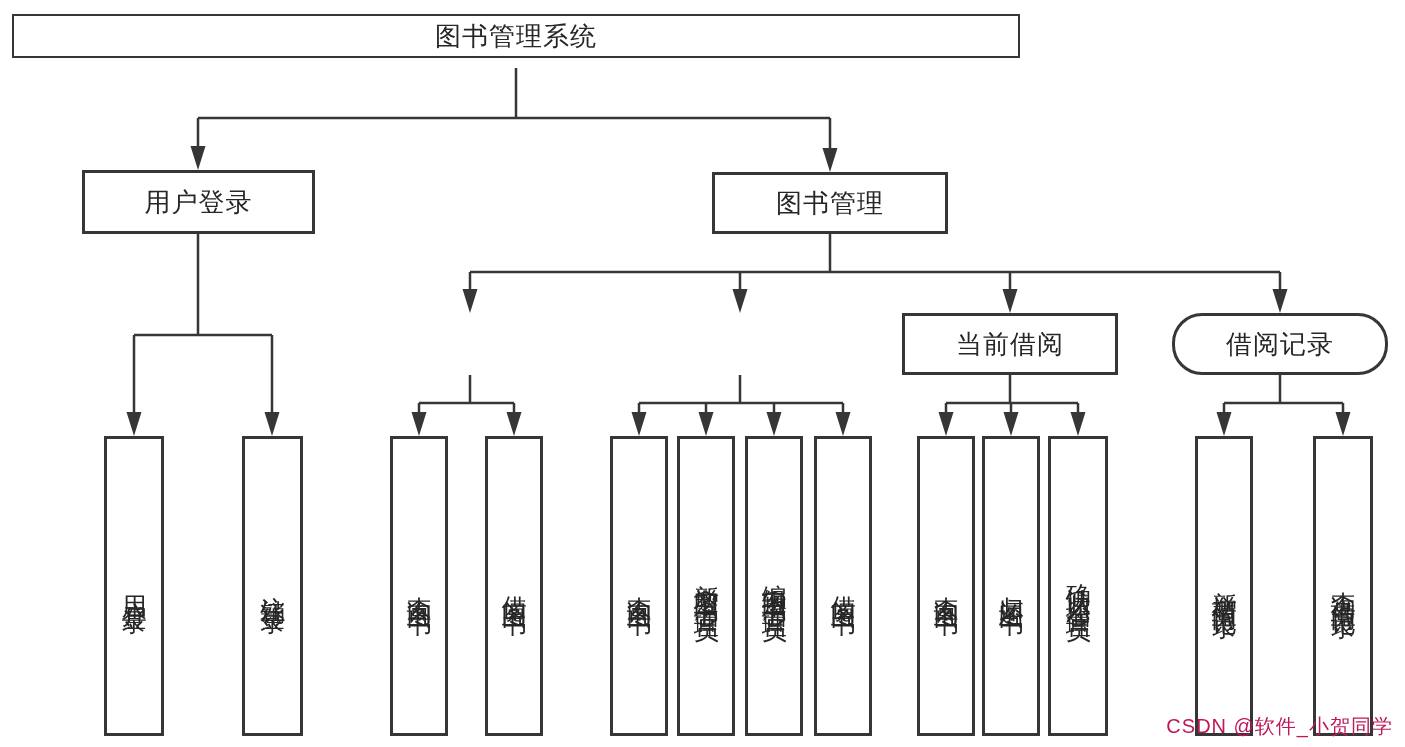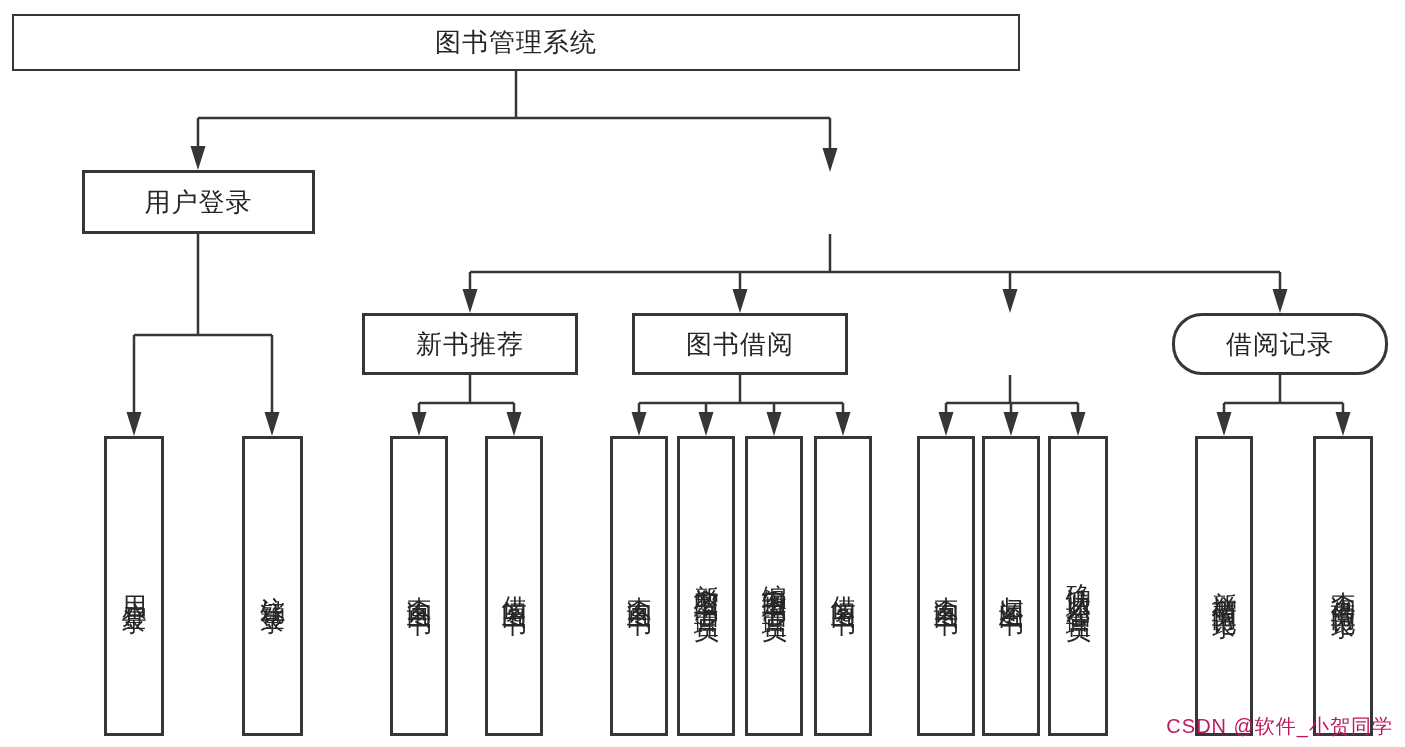--- a/index.html
+++ b/index.html
@@ -91,33 +91,33 @@
       <polygon points="766.5,412 781.5,412 774,436"></polygon>
       <polygon points="835.5,412 850.5,412 843,436"></polygon>
       <polygon points="938.5,412 953.5,412 946,436"></polygon>
       <polygon points="1003.5,412 1018.5,412 1011,436"></polygon>
       <polygon points="1070.5,412 1085.5,412 1078,436"></polygon>
       <polygon points="1216.5,412 1231.5,412 1224,436"></polygon>
       <polygon points="1335.5,412 1350.5,412 1343,436"></polygon>
     </g>
   </svg>
 
-  <div class="box root" style="left:12px; top:14px; width:1008px; height:57px;">
+  <div class="box root" style="left:12px; top:14px; width:1008px; height:44px;">
     <span class="h-label">图书管理系统</span>
   </div>
 
   <div class="box" style="left:82px; top:170px; width:233px; height:64px;">
     <span class="h-label">用户登录</span>
   </div>
+  <div class="box" style="left:712px; top:172px; width:236px; height:62px;">
+    <span class="h-label">图书管理</span>
+  </div>
 
-  <div class="box" style="left:362px; top:313px; width:216px; height:62px;">
-    <span class="h-label">新书推荐</span>
-  </div>
-  <div class="box" style="left:632px; top:313px; width:216px; height:62px;">
-    <span class="h-label">图书借阅</span>
+  <div class="box" style="left:902px; top:313px; width:216px; height:62px;">
+    <span class="h-label">当前借阅</span>
   </div>
   <div class="box" style="left:1172px; top:313px; width:216px; height:62px;border-radius:30px;">
     <span class="h-label">借阅记录</span>
   </div>
 
   <div class="box" style="left:104px; top:436px; width:60px; height:300px;">
     <span class="v-label">用户登录</span>
   </div>
   <div class="box" style="left:242px; top:436px; width:61px; height:300px;">
     <span class="v-label">注销登录</span>

